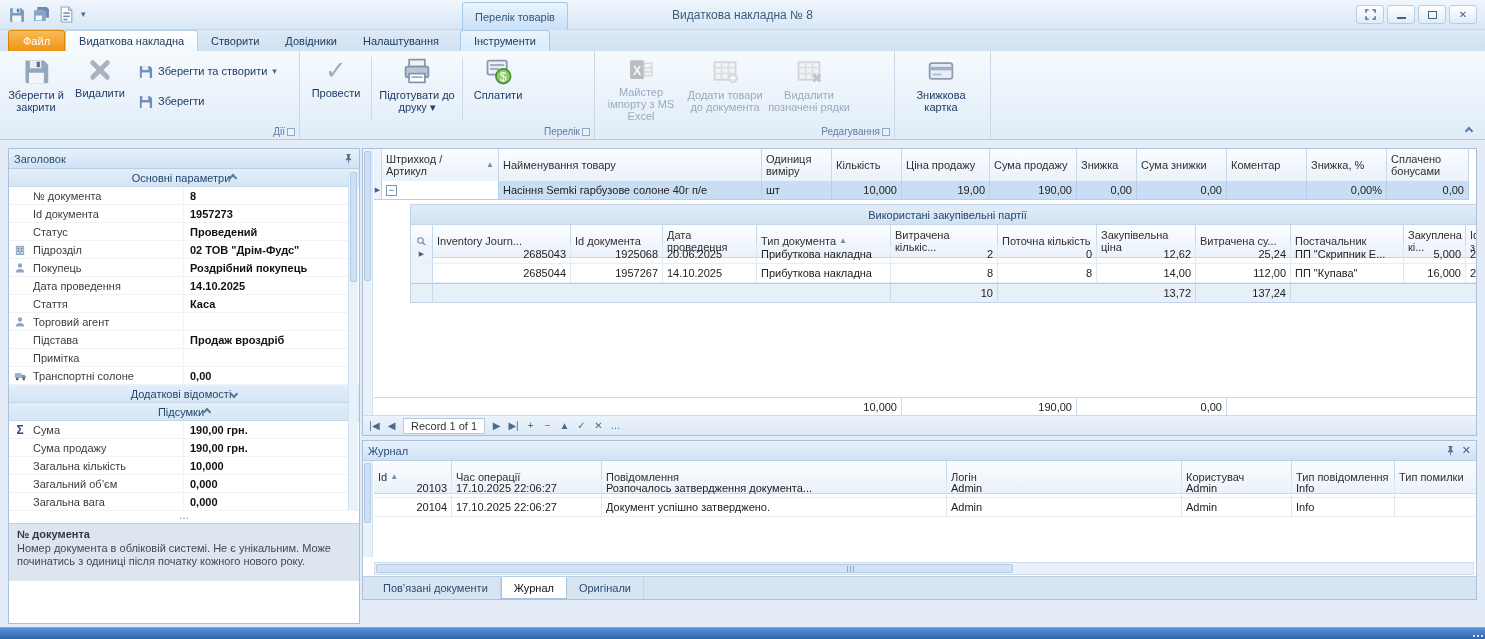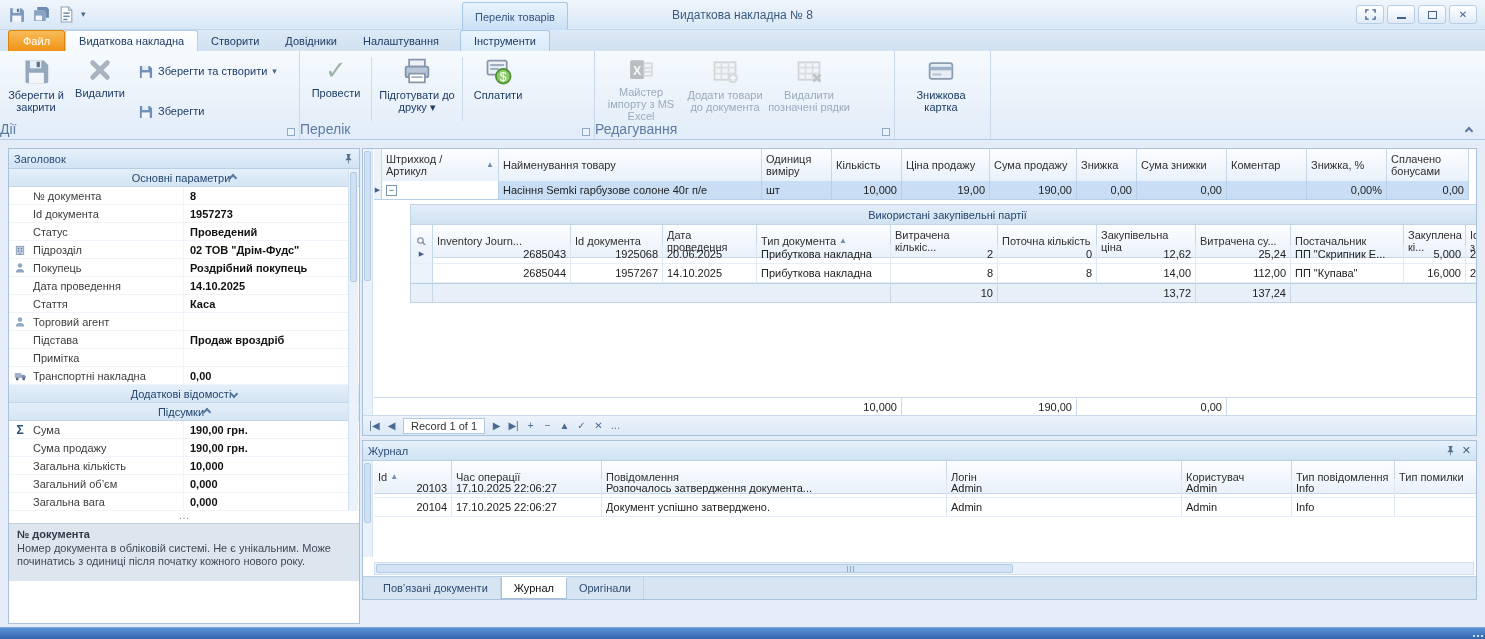--- a/index.html
+++ b/index.html
@@ -25,27 +25,27 @@
 .tabs{display:flex;height:21px;align-items:flex-end;padding-left:8px}
 .file-tab{height:21px;padding:0 14px;background:linear-gradient(#f9bc59,#ef9414);border:1px solid #d98508;border-bottom:none;border-radius:3px 3px 0 0;color:#fff;font-weight:normal;display:flex;align-items:center;}
 .rtab{height:21px;padding:0 13px;display:flex;align-items:center;color:#1e3c64;border-radius:3px 3px 0 0}
 .rtab.active{background:linear-gradient(#ffffff,#f2f8fd);border:1px solid #b9cfe6;border-bottom:none}
 .rtab.ctx{background:linear-gradient(#e9f4fd,#d9ebfa);border:1px solid #a9c7e6;border-bottom:none}
 
 
 .ribbon{position:absolute;left:0;top:51px;width:1485px;height:89px;background:linear-gradient(#f5fafd,#e1ecf8);border-bottom:1px solid #b7cce2}
 .rwrap{display:flex;height:100%}
 .rgroup{position:relative;height:100%;border-right:1px solid #c9d9ea;padding:3px 4px 16px 4px;display:flex;align-items:flex-start}
-.gcaption{position:absolute;left:0;right:14px;bottom:2px;text-align:left;color:#5e7ca3;font-size:14px}
+.gcaption{position:absolute;left:0;right:14px;bottom:2px;text-align:right;color:#5e7ca3;font-size:10px}
 .launcher{position:absolute;right:4px;bottom:3px;width:8px;height:8px;border:1px solid #8fa9c6;background:#eaf2fb}
 .bigbtn{width:64px;min-width:58px;height:68px;display:flex;flex-direction:column;align-items:center;padding-top:3px;gap:4px;text-align:center;color:#1e3c64;line-height:12px;border-radius:3px}
 .bigbtn.wide{width:84px}
 .bigbtn.disabled{color:#9aabbd}
 .bigbtn.disabled svg{opacity:.4;filter:grayscale(1)}
-.smallcol{display:flex;flex-direction:column;justify-content:space-between;gap:22px;padding-top:8px;margin-left:6px}
+.smallcol{display:flex;flex-direction:column;justify-content:space-between;gap:12px;padding-top:8px;margin-left:6px}
 .smallbtn{display:flex;align-items:center;gap:5px;color:#1e3c64;height:18px}
 .vsep{width:1px;background:#ccdbec;height:64px;margin:3px 3px 0 3px}
 .glyph-check{font-size:26px;color:#9cb3a8;line-height:26px;font-weight:bold}
 .ribbon-collapse{position:absolute;right:10px;bottom:6px;width:9px;height:9px}
 .chev{display:inline-block;width:6px;height:6px;border-right:2px solid #5a7aa0;border-bottom:2px solid #5a7aa0}
 .chev.up{transform:rotate(-135deg)}
 .chev.down{transform:rotate(45deg)}
 
 
 .hpanel{position:absolute;left:8px;top:148px;width:352px;height:476px;background:#fff;border:1px solid #a9c1da}
@@ -386,21 +386,21 @@
       </div>
     <div class="frow">
       <span class="ficon">
           <svg width="13" height="13" viewBox="0 0 16 16">
             <rect x="1" y="5" width="8" height="6" fill="#9fb2c8"></rect>
             <path d="M9 7h3.4L14.5 9v2H9z" fill="#7d93ae"></path>
             <circle cx="4" cy="12.3" r="1.7" fill="#556677"></circle>
             <circle cx="12" cy="12.3" r="1.7" fill="#556677"></circle>
           </svg>
         </span>
-      <span class="flabel">Транспортні накладна</span>
+      <span class="flabel">Транспортні солоне</span>
         <span class="fvalue">0,00</span>
       </div>
 
     <div class="secrow">
         <span>Додаткові відомості</span>
         <span class="chev down"></span>
       </div>
     <div class="secrow">
         <span>Підсумки</span>
         <span class="chev up"></span>

